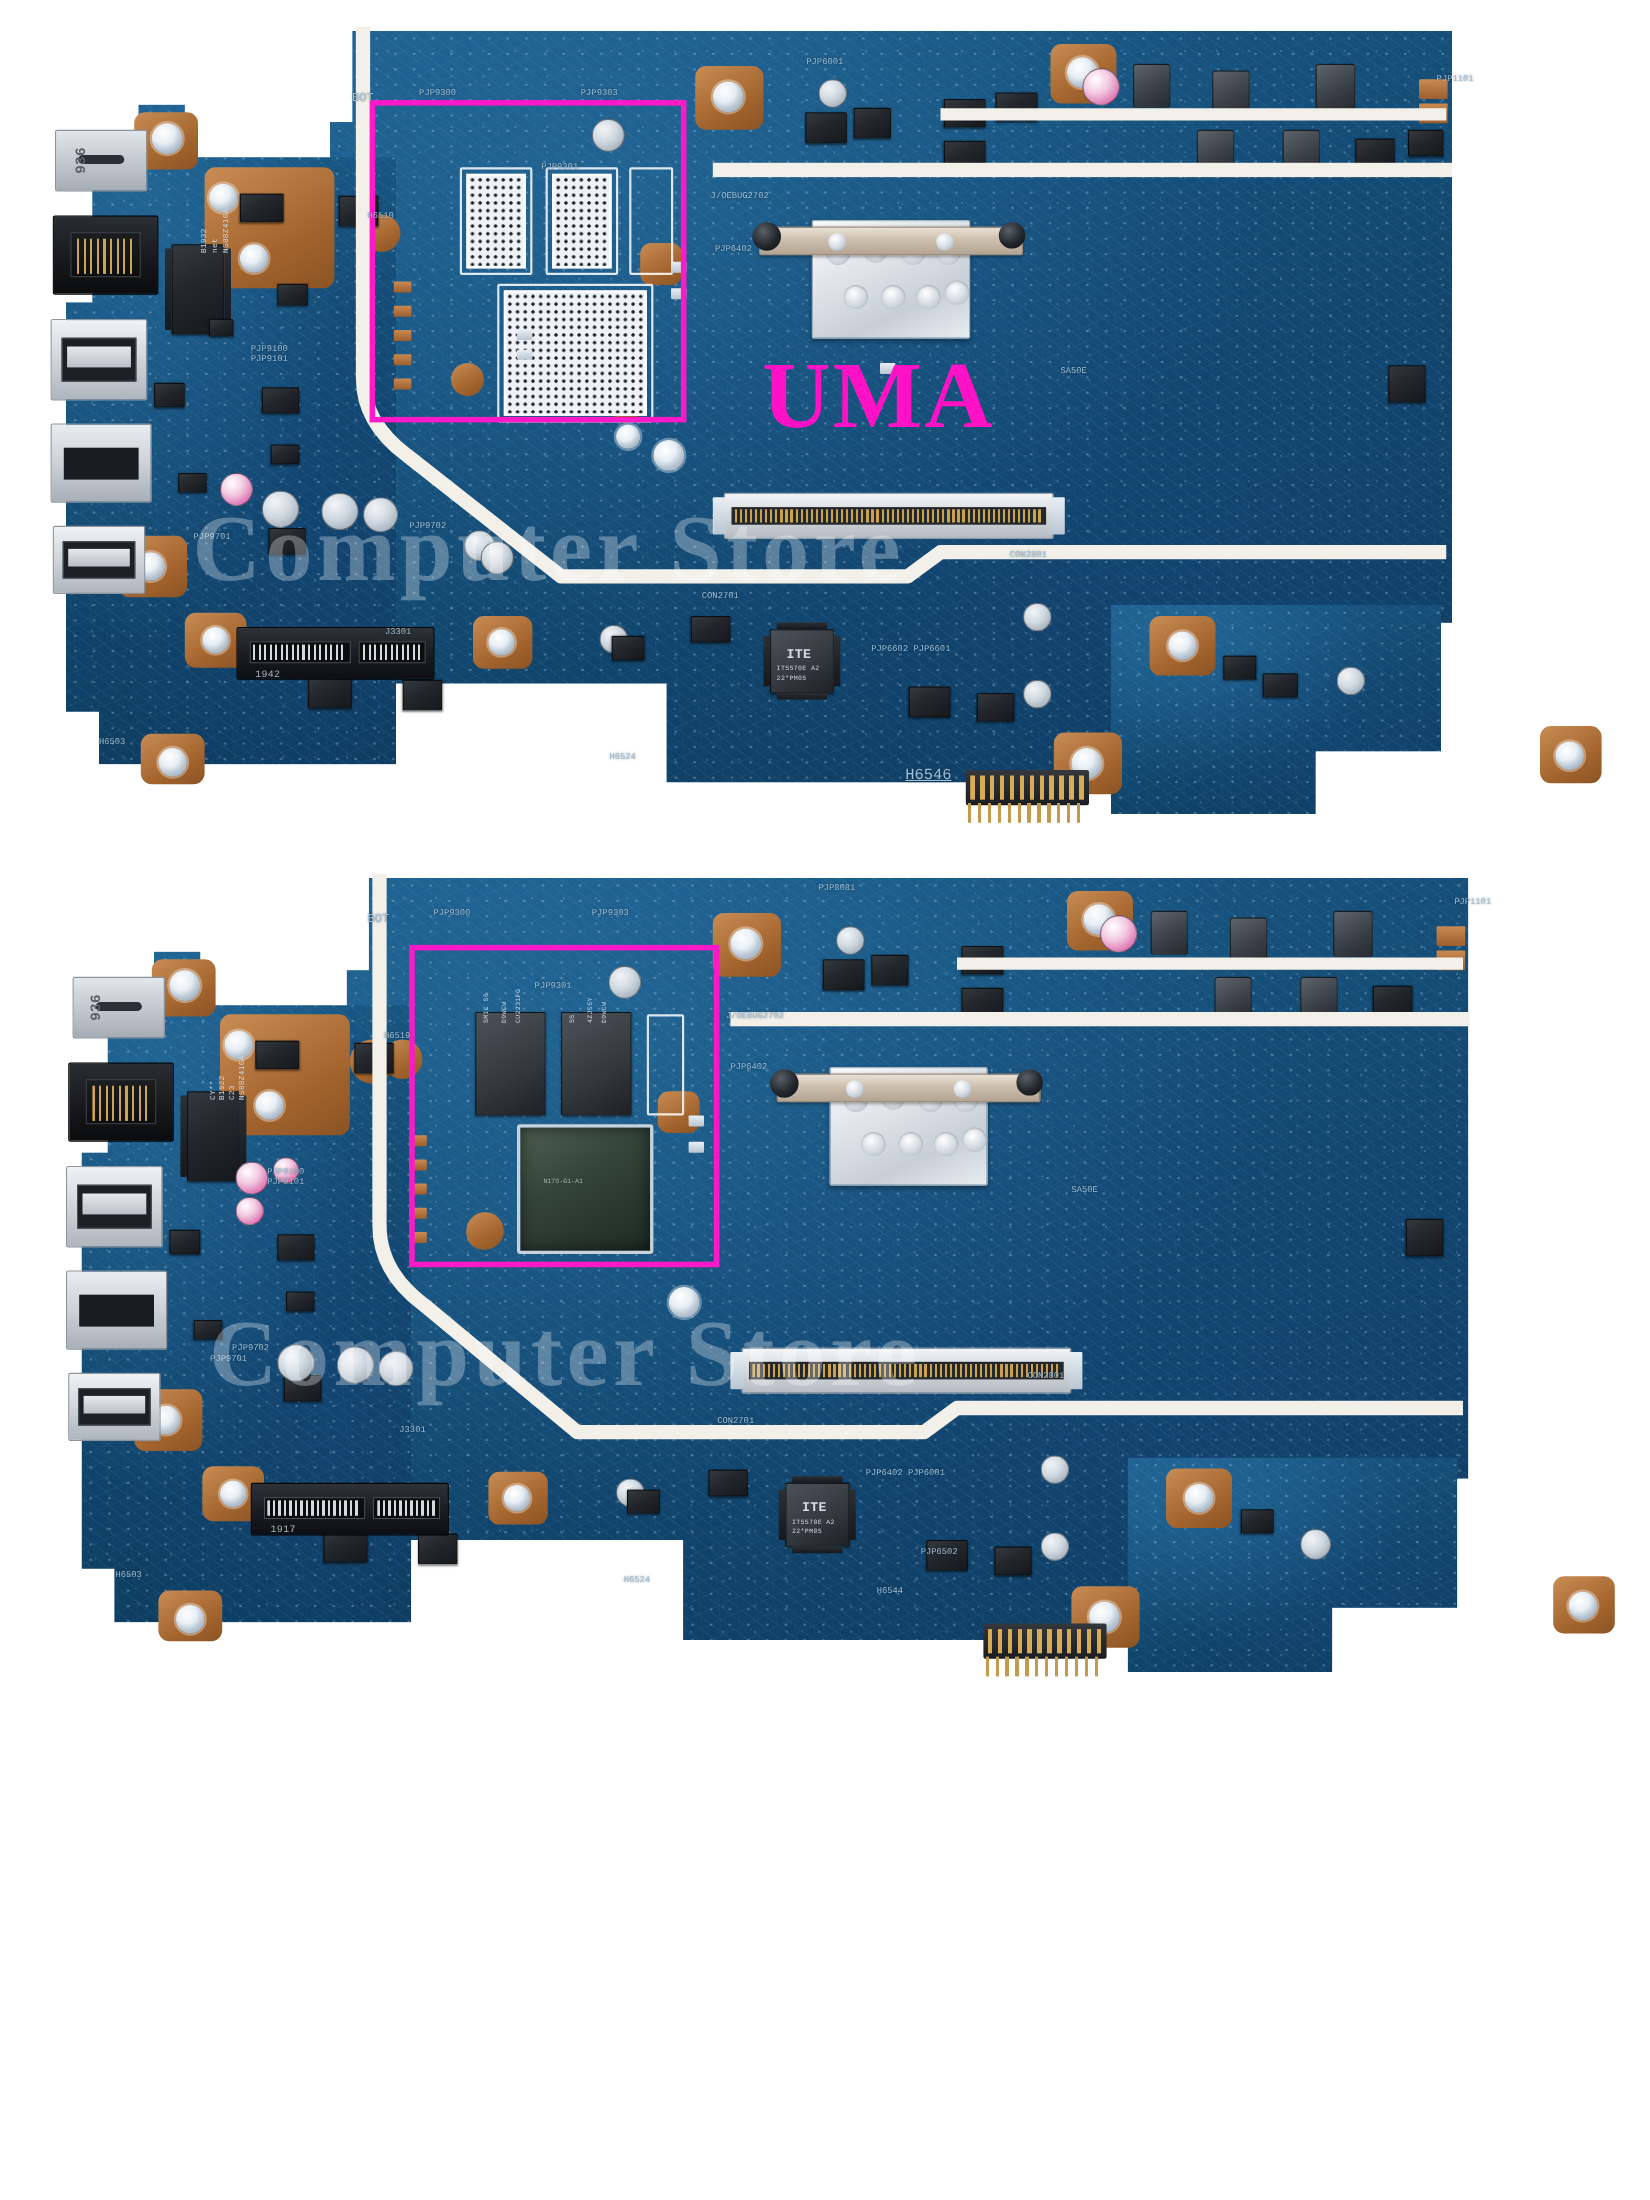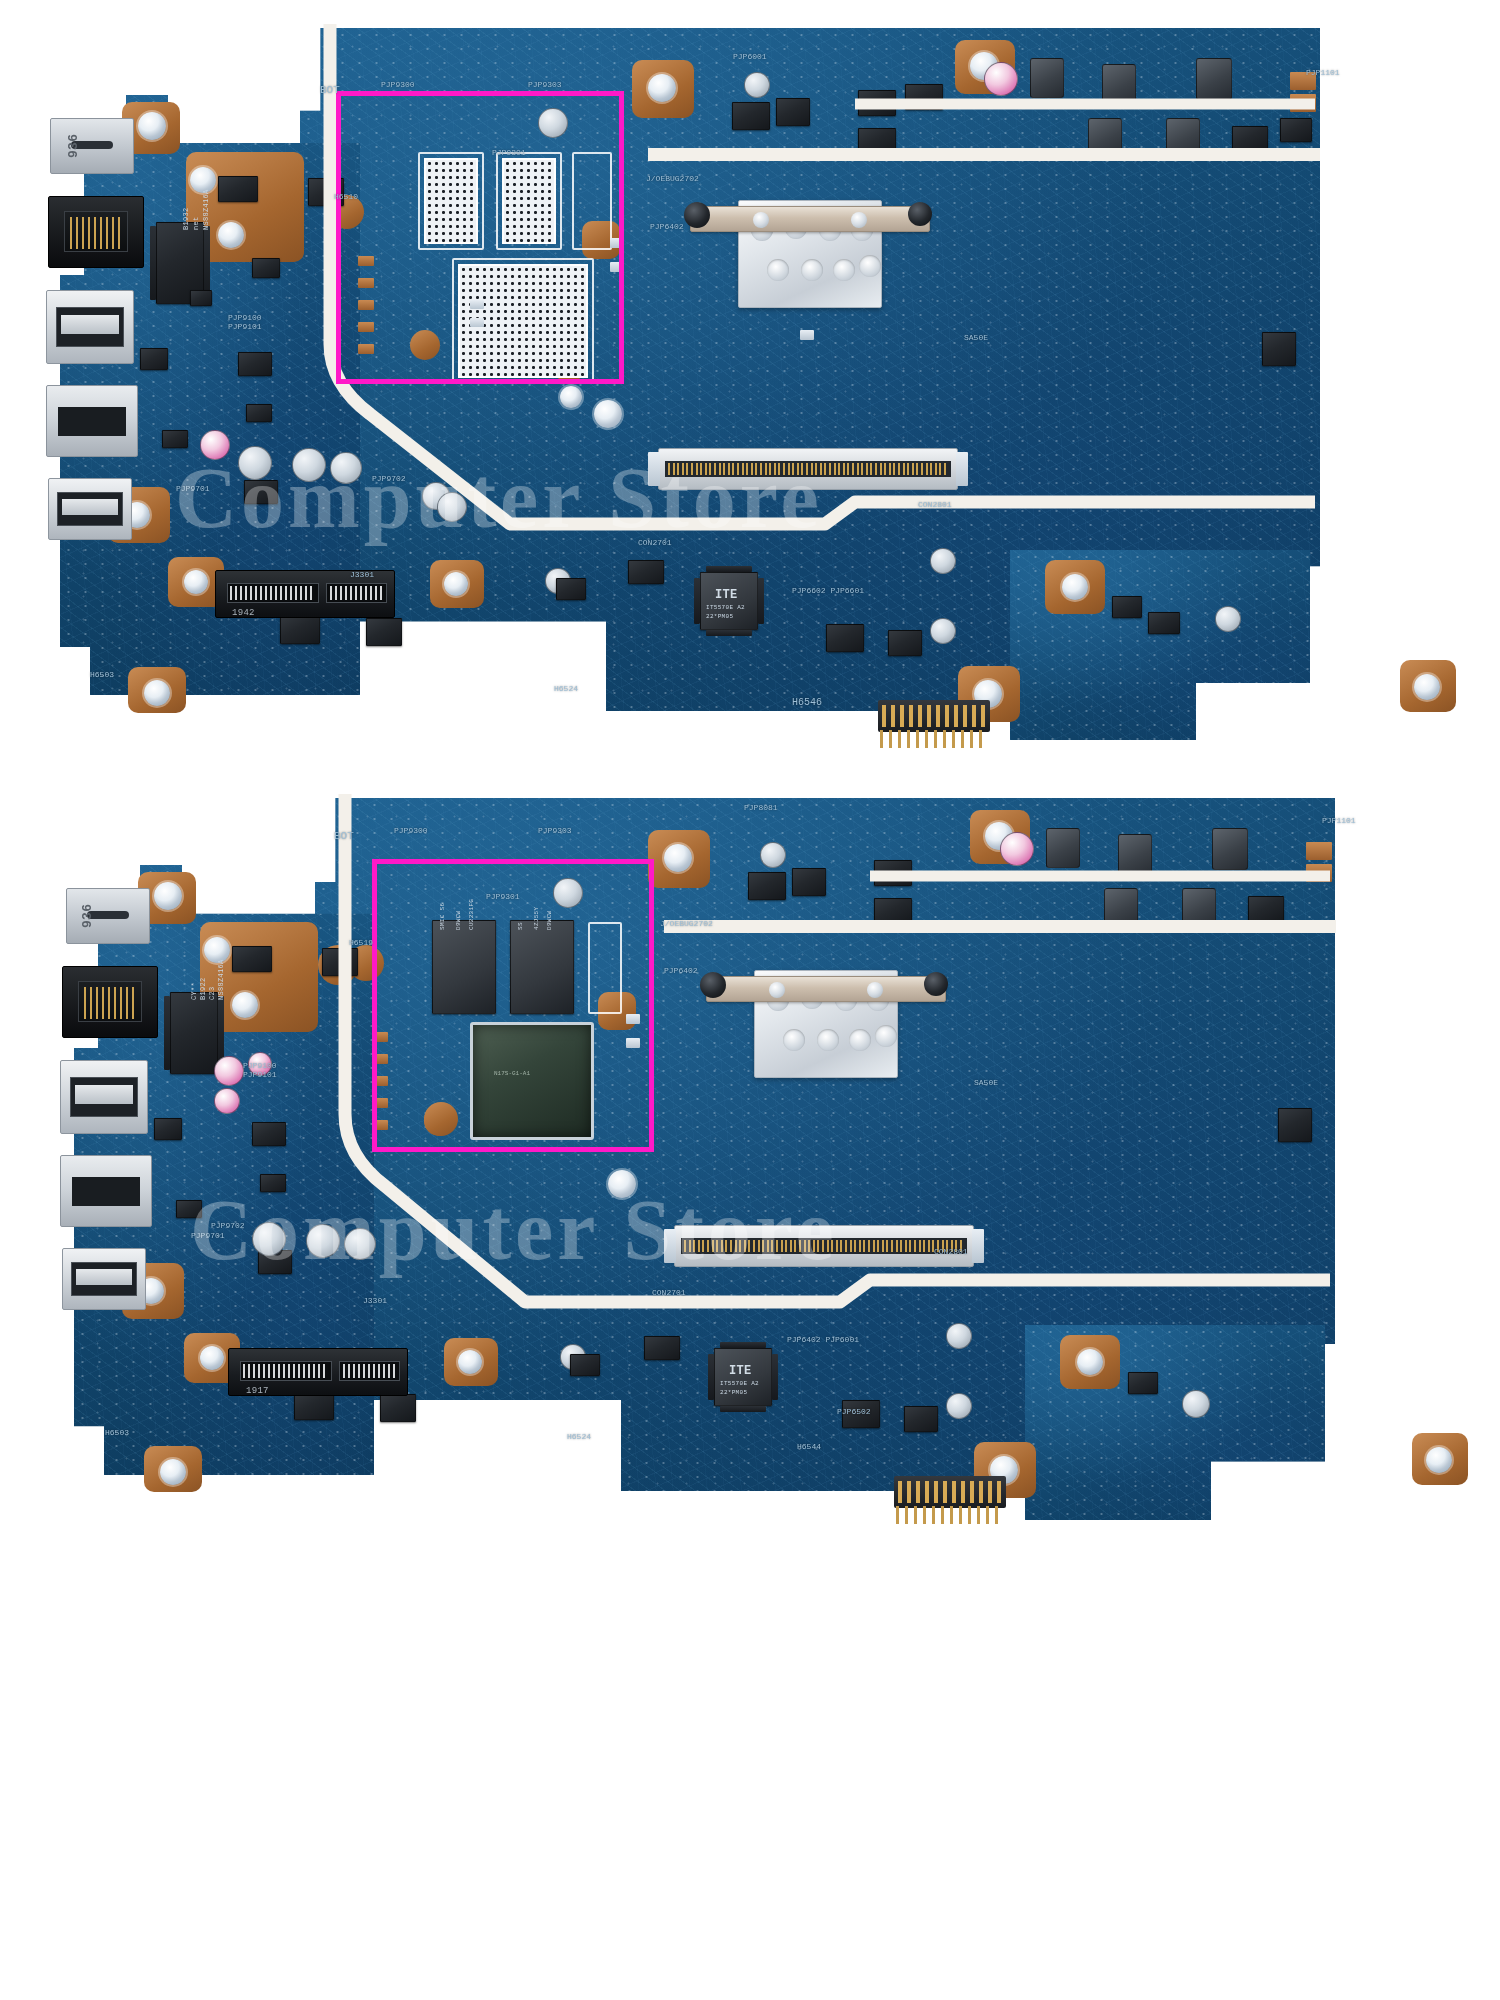--- a/index.html
+++ b/index.html
@@ -494,20 +494,21 @@
     <div class="smd cop" style="left:358px;top:256px;width:16px;height:10px;"></div>
     <div class="smd cop" style="left:358px;top:278px;width:16px;height:10px;"></div>
     <div class="smd cop" style="left:358px;top:300px;width:16px;height:10px;"></div>
     <div class="smd cop" style="left:358px;top:322px;width:16px;height:10px;"></div>
     <div class="smd cop" style="left:358px;top:344px;width:16px;height:10px;"></div>
     <div class="smd" style="left:610px;top:238px;width:14px;height:10px;"></div>
     <div class="smd" style="left:610px;top:262px;width:14px;height:10px;"></div>
     <div class="smd" style="left:800px;top:330px;width:14px;height:10px;"></div>
 
     <div class="pink-box" style="left:336px;top:91px;width:288px;height:293px;"></div>
+    <div class="pink-label" style="left:693px;top:316px;font-size:86px;">UMA</div>
 
     <div class="silk dim" style="left:320px;top:84px;font-size:11px;">BOT</div>
     <div class="silk dim" style="left:381px;top:80px;font-size:8px;">PJP9300</div>
     <div class="silk dim" style="left:528px;top:80px;font-size:8px;">PJP9303</div>
     <div class="silk dim" style="left:492px;top:148px;font-size:8px;">PJP9301</div>
     <div class="silk dim" style="left:334px;top:192px;font-size:8px;">H6510</div>
     <div class="silk dim" style="left:733px;top:52px;font-size:8px;">PJP6001</div>
     <div class="silk dim" style="left:1306px;top:68px;font-size:8px;">PJP1101</div>
     <div class="silk dim" style="left:646px;top:174px;font-size:8px;">J/OEBUG2702</div>
     <div class="silk dim" style="left:650px;top:222px;font-size:8px;">PJP6402</div>
@@ -515,21 +516,21 @@
     <div class="silk dim" style="left:228px;top:313px;font-size:8px;">PJP9100</div>
     <div class="silk dim" style="left:228px;top:322px;font-size:8px;">PJP9101</div>
     <div class="silk dim" style="left:372px;top:474px;font-size:8px;">PJP9702</div>
     <div class="silk dim" style="left:176px;top:484px;font-size:8px;">PJP9701</div>
     <div class="silk dim" style="left:638px;top:538px;font-size:8px;">CON2701</div>
     <div class="silk dim" style="left:918px;top:500px;font-size:8px;">CON2801</div>
     <div class="silk dim" style="left:792px;top:586px;font-size:8px;">PJP6602 PJP6601</div>
     <div class="silk dim" style="left:350px;top:570px;font-size:8px;">J3301</div>
     <div class="silk dim" style="left:90px;top:670px;font-size:8px;">H6503</div>
     <div class="silk dim" style="left:554px;top:684px;font-size:8px;">H6524</div>
-    <div class="silk dim" style="left:792px;top:697px;font-size:10px;">H6546</div>
+    <div class="silk dim" style="left:823px;top:697px;font-size:14px;text-decoration:underline;">H6546</div>
     <div class="chip-label" style="left:66px;top:158px;font-size:13px;font-weight:bold;color:#5a6169;transform:rotate(-90deg);transform-origin:left top;">936</div>
     <div class="chip-label" style="left:232px;top:608px;font-size:9px;color:#aab3bb;">1942</div>
 
     <div class="chip-label" style="left:715px;top:588px;font-size:12px;font-weight:bold;color:#d2dde6;">ITE</div>
     <div class="chip-label" style="left:706px;top:604px;font-size:6px;">IT5570E  A2</div>
     <div class="chip-label" style="left:706px;top:613px;font-size:6px;">22*PM05</div>
     <div class="chip-label" style="left:182px;top:230px;font-size:7px;transform:rotate(-90deg);transform-origin:left top;">B1932</div>
     <div class="chip-label" style="left:192px;top:230px;font-size:7px;transform:rotate(-90deg);transform-origin:left top;">net</div>
     <div class="chip-label" style="left:202px;top:230px;font-size:7px;transform:rotate(-90deg);transform-origin:left top;">NS88Z416A</div>
 

